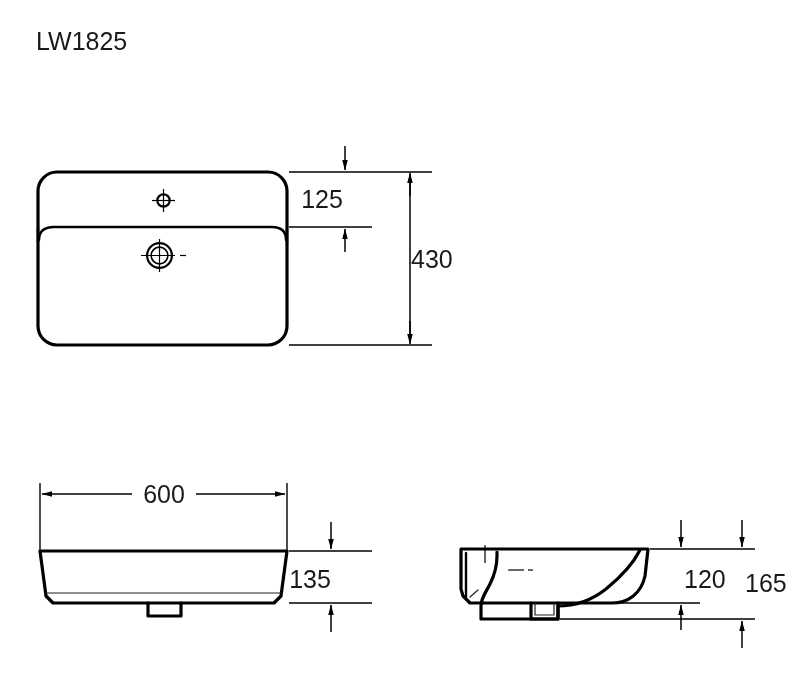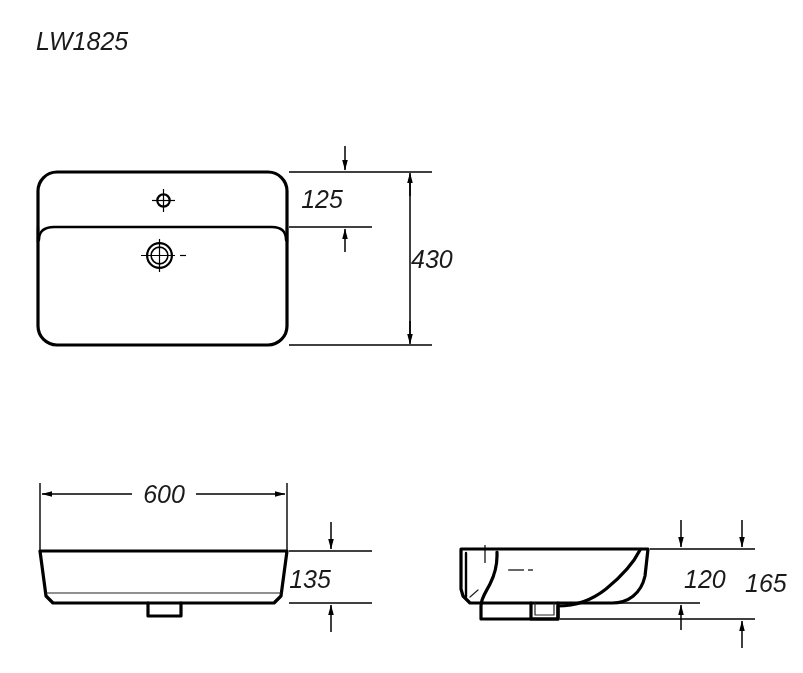--- a/index.html
+++ b/index.html
@@ -14,21 +14,20 @@
     color: #000000;
     position: relative;
     overflow: hidden;
   }
   #drawing-root {
     position: absolute;
     left: 0;
     top: 0;
     width: 803px;
     height: 673px;
-    font-style: italic;
   }
   svg.sheet {
     display: block;
     width: 803px;
     height: 673px;
   }
   .model-title {
     font-family: "Liberation Sans", sans-serif;
     font-size: 25px;
     fill: #1a1a1a;

